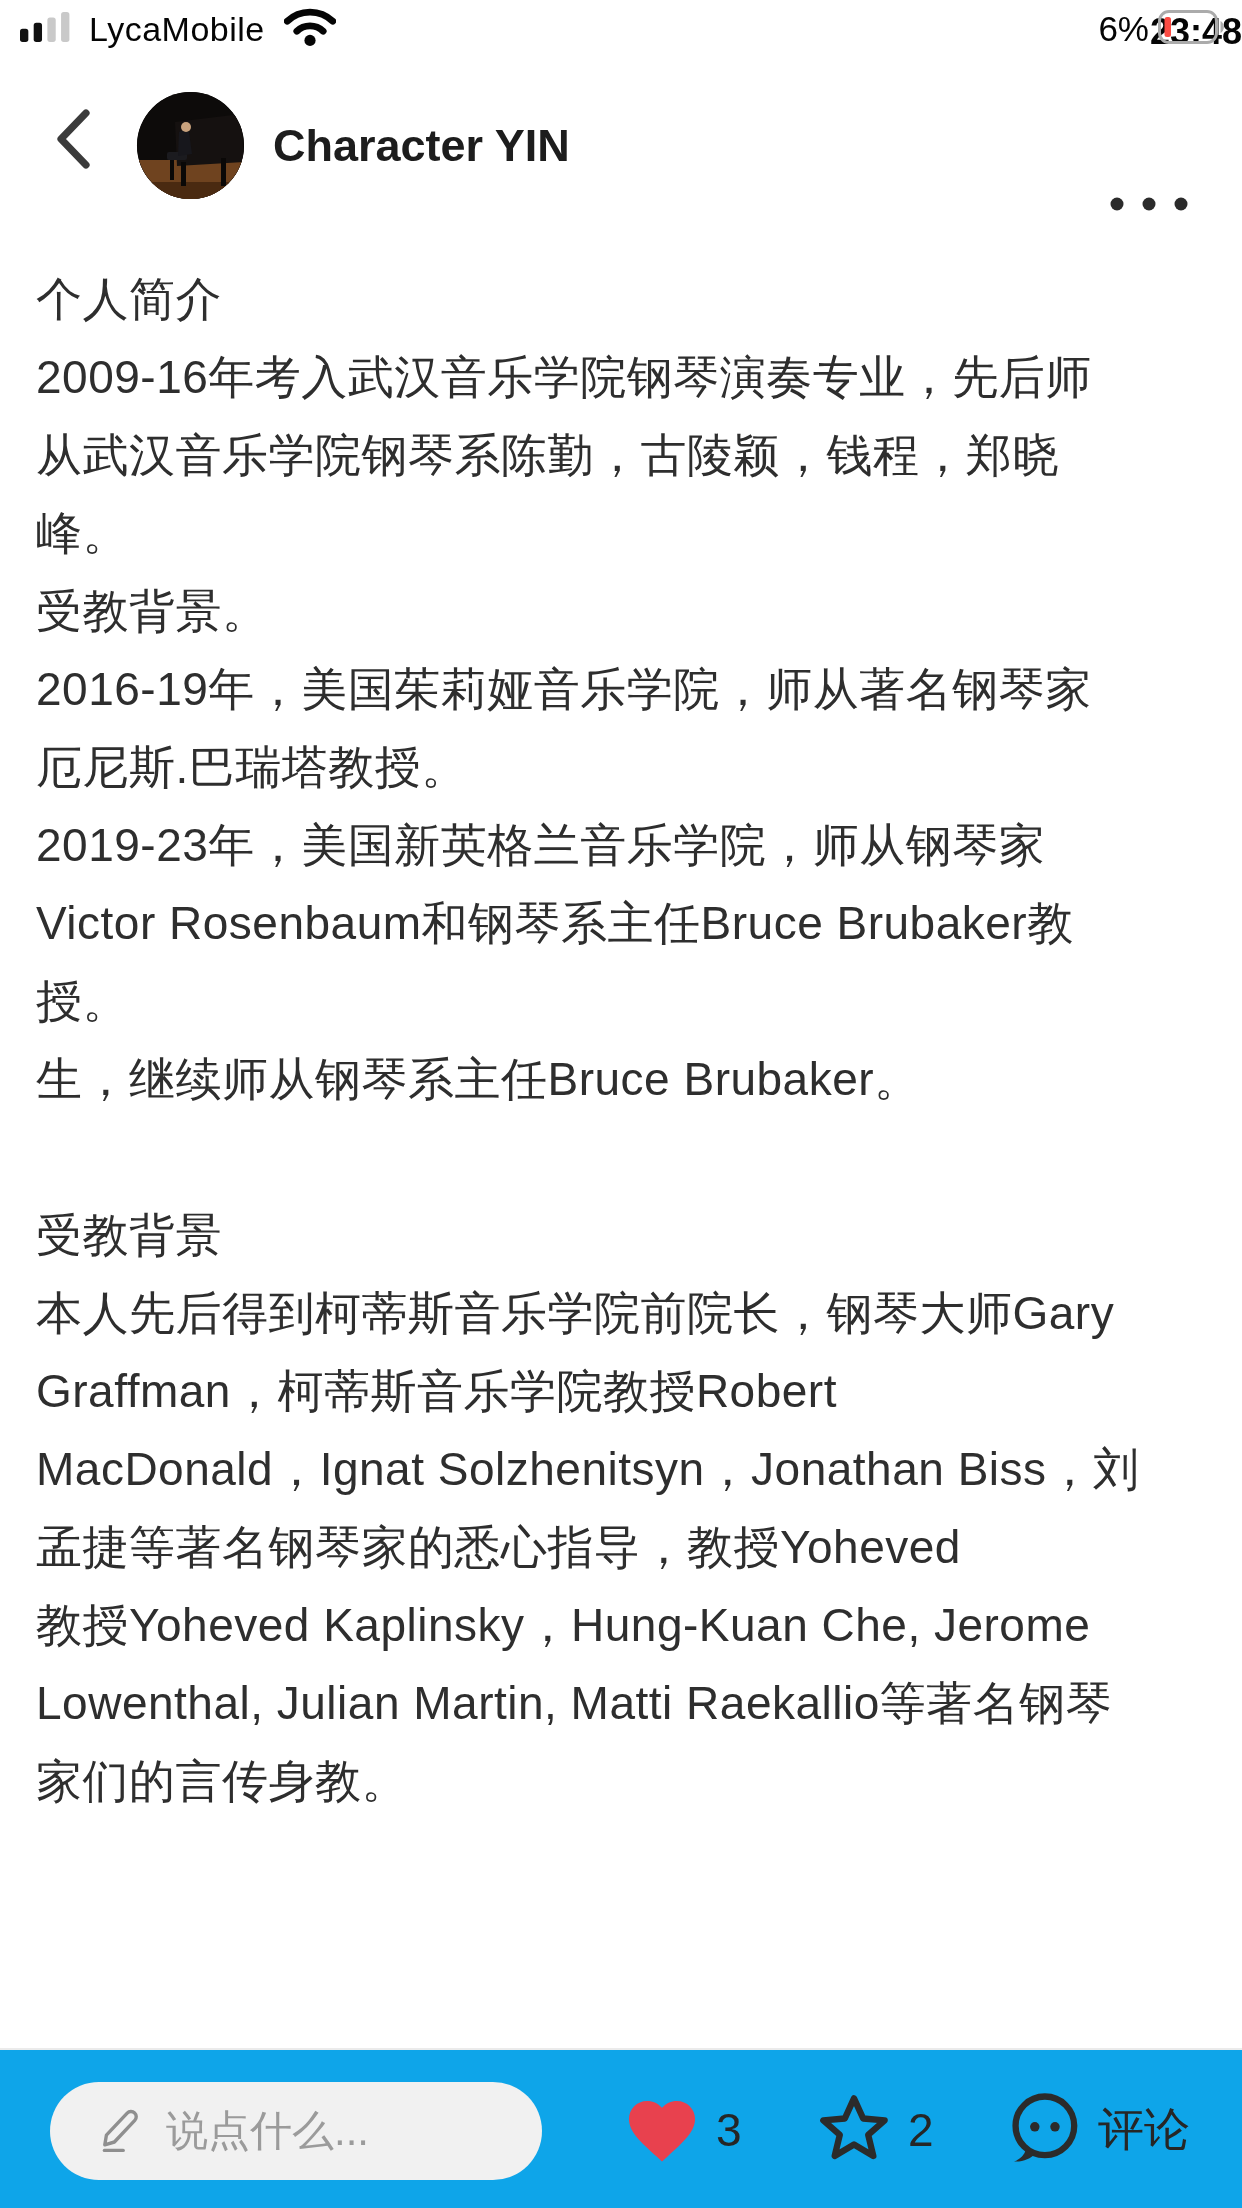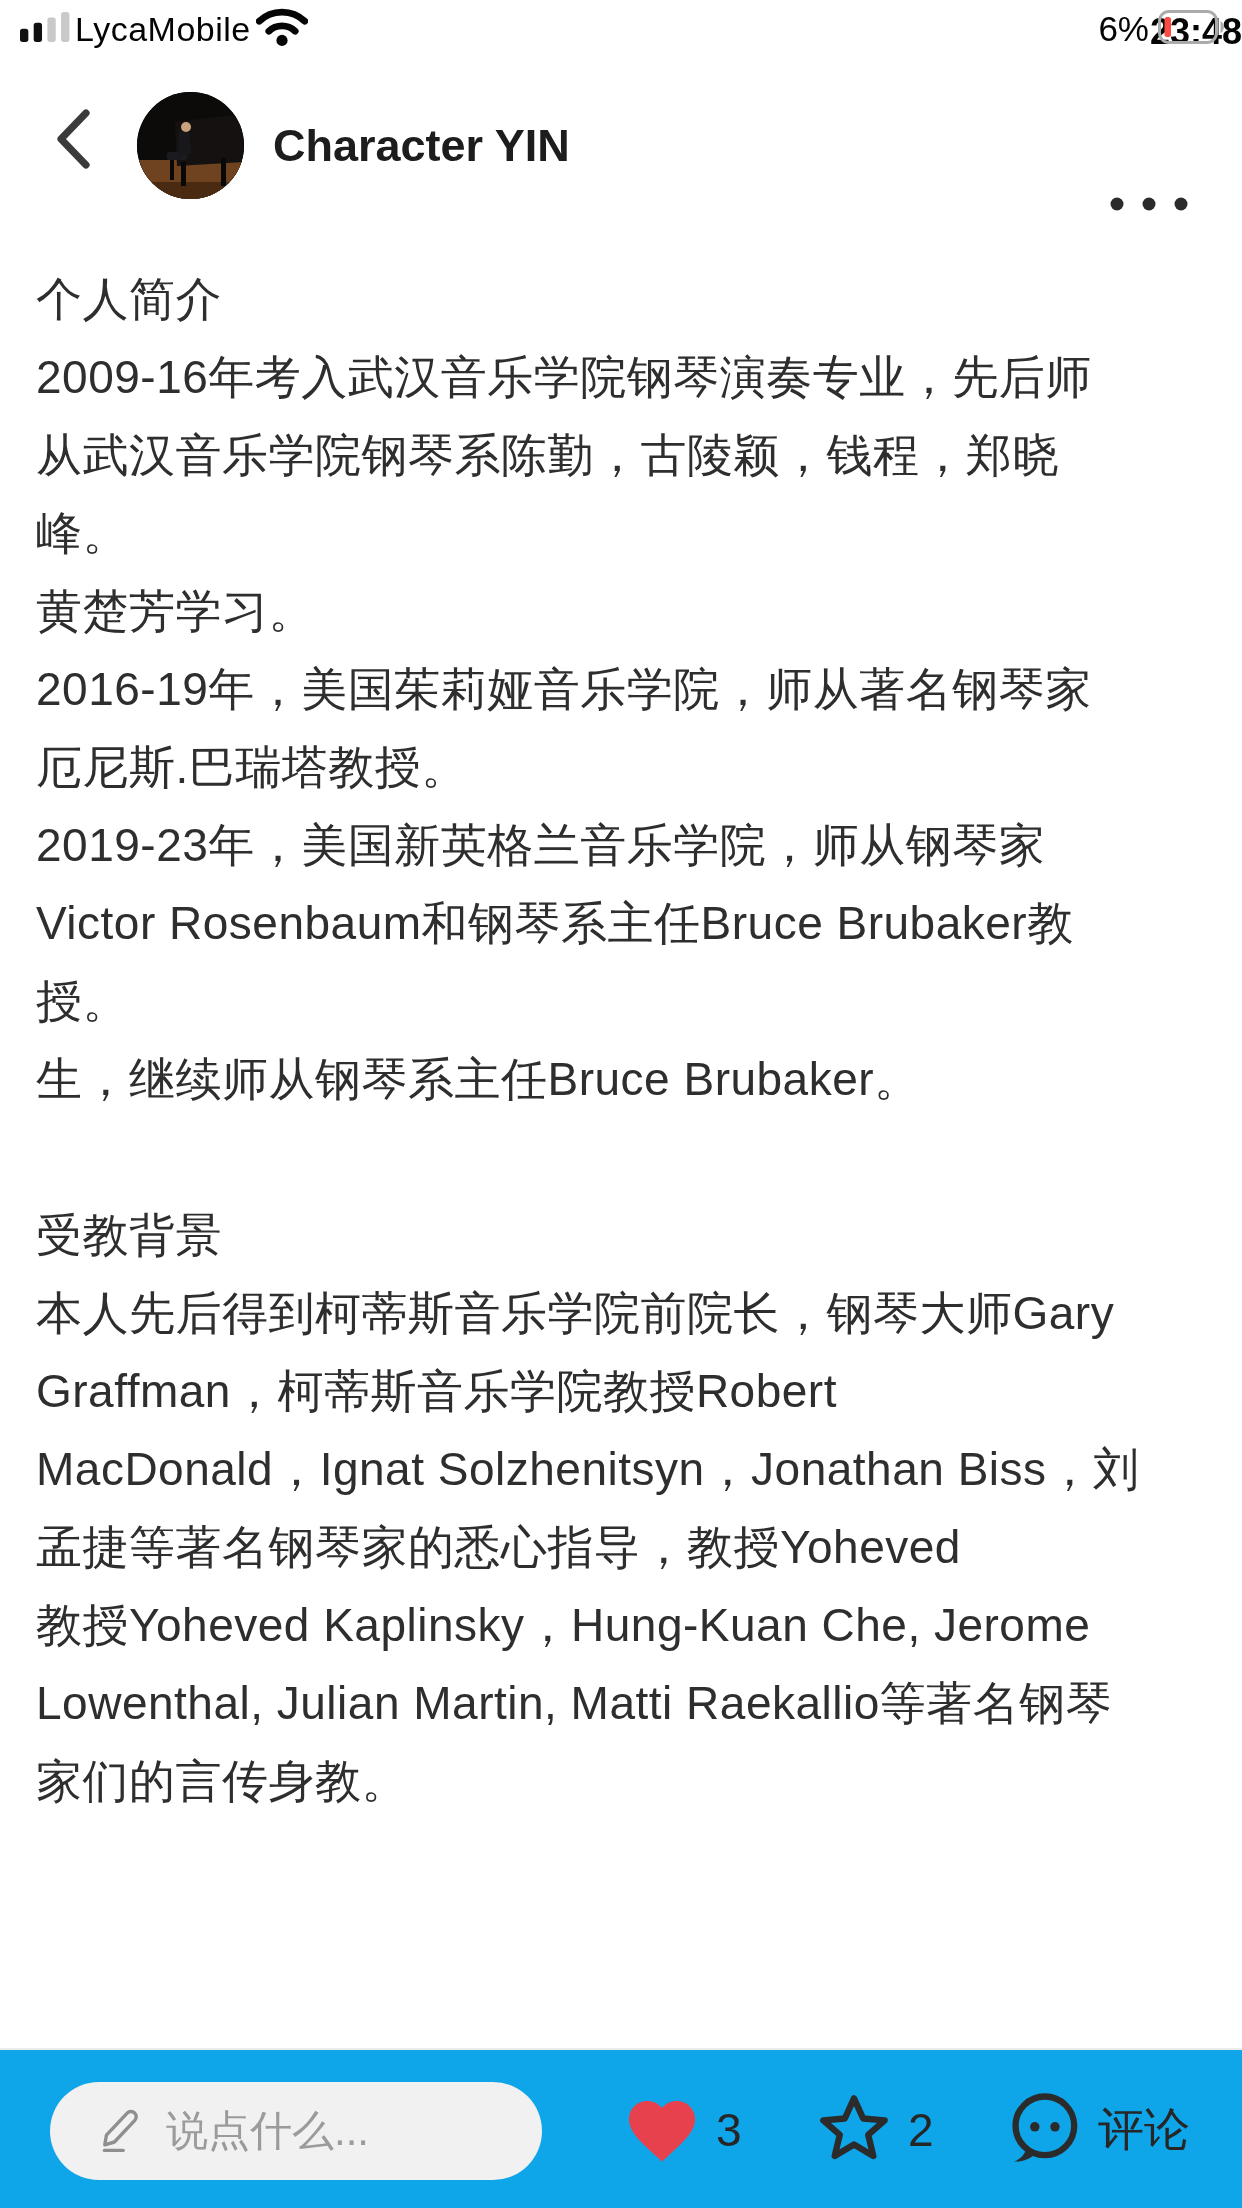--- a/index.html
+++ b/index.html
@@ -5,21 +5,21 @@
   * { margin:0; padding:0; box-sizing:border-box; }
   html,body { background:#888; }
   body { font-family:"Liberation Sans","DejaVu Sans",sans-serif; }
   .screen {
     position:relative; width:1242px; height:2208px; margin:0 auto;
     background:#ffffff; overflow:hidden; color:#2e2e2e;
   }
 
   
   .status-bar { position:absolute; top:0; left:0; right:0; height:60px; }
-  .sb-left { position:absolute; left:20px; top:8px; display:flex; align-items:center; gap:5px; }
+  .sb-left { position:absolute; left:20px; top:8px; display:flex; align-items:center; gap:19px; }
   .carrier { font-size:34px; color:#050505; letter-spacing:.5px; }
   .sb-time { position:absolute; left:0; right:0; top:11px; text-align:right;
              font-size:36px; font-weight:700; color:#050505;margin-left:24px; }
   .sb-right { position:absolute; right:14px; top:9px; display:flex; align-items:center; gap:9px; }
   .battery-pct { font-size:35px; color:#050505; }
 
   
   .header { position:absolute; top:60px; left:0; right:0; height:156px; background:#fff; }
   .back-btn { position:absolute; left:44px; top:44px; width:56px; height:72px;
               display:flex; align-items:center; justify-content:center; background:none; border:none; }
@@ -121,21 +121,21 @@
         </svg>
       </span>
     </button>
   </div>
 
   <div class="content">
       <div class="text-line">个人简介</div>
       <div class="text-line">2009-16年考入武汉音乐学院钢琴演奏专业，先后师</div>
       <div class="text-line">从武汉音乐学院钢琴系陈勤，古陵颖，钱程，郑晓</div>
       <div class="text-line">峰。</div>
-      <div class="text-line">黄楚芳学习。</div>
+      <div class="text-line">受教背景。</div>
       <div class="text-line">2016-19年，美国茱莉娅音乐学院，师从著名钢琴家</div>
       <div class="text-line">厄尼斯.巴瑞塔教授。</div>
       <div class="text-line">2019-23年，美国新英格兰音乐学院，师从钢琴家</div>
       <div class="text-line">Victor Rosenbaum和钢琴系主任Bruce Brubaker教</div>
       <div class="text-line">授。</div>
       <div class="text-line">生，继续师从钢琴系主任Bruce Brubaker。</div>
       <div class="text-line">&nbsp;</div>
       <div class="text-line">受教背景</div>
       <div class="text-line">本人先后得到柯蒂斯音乐学院前院长，钢琴大师Gary</div>
       <div class="text-line">Graffman，柯蒂斯音乐学院教授Robert</div>

